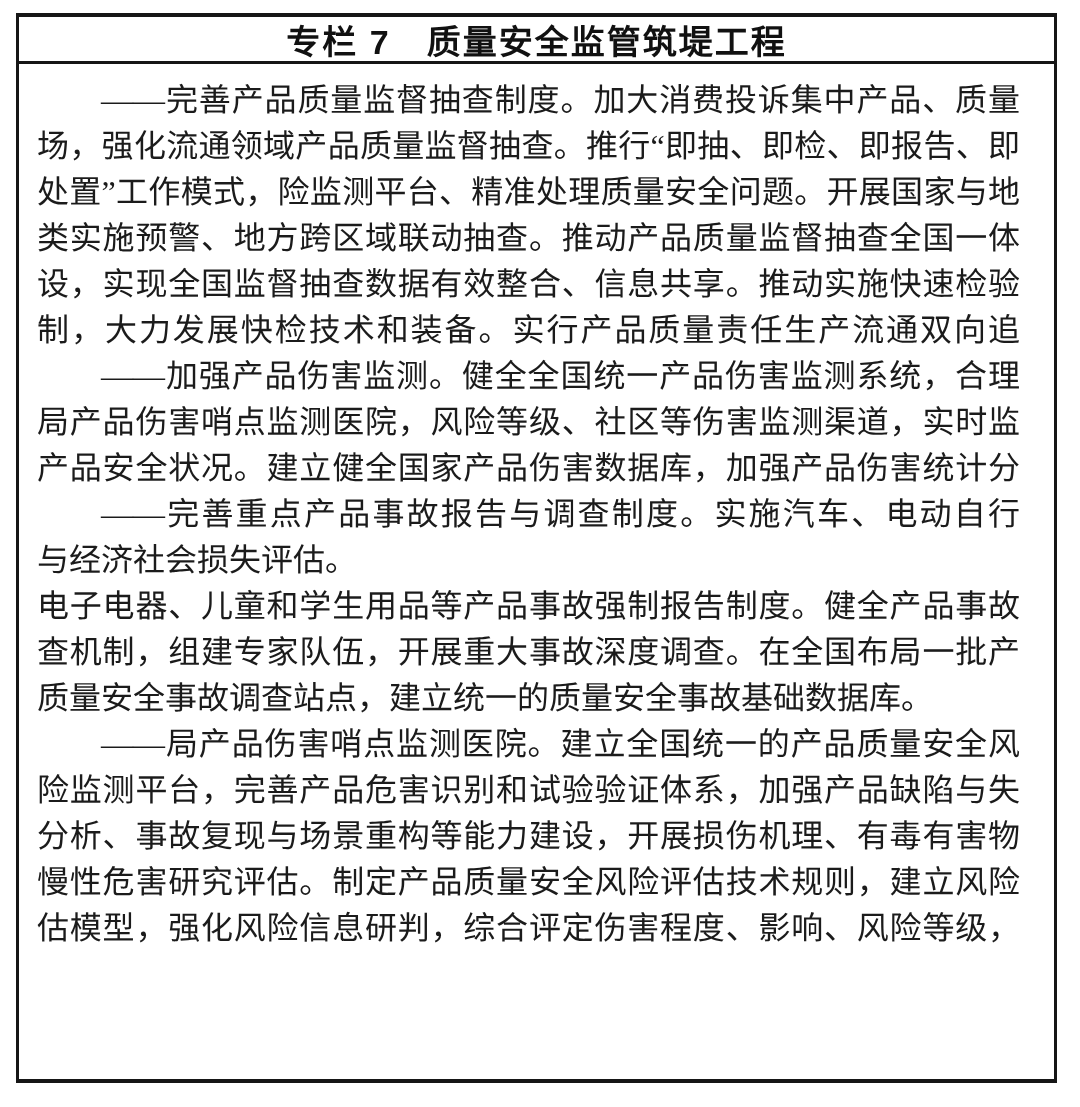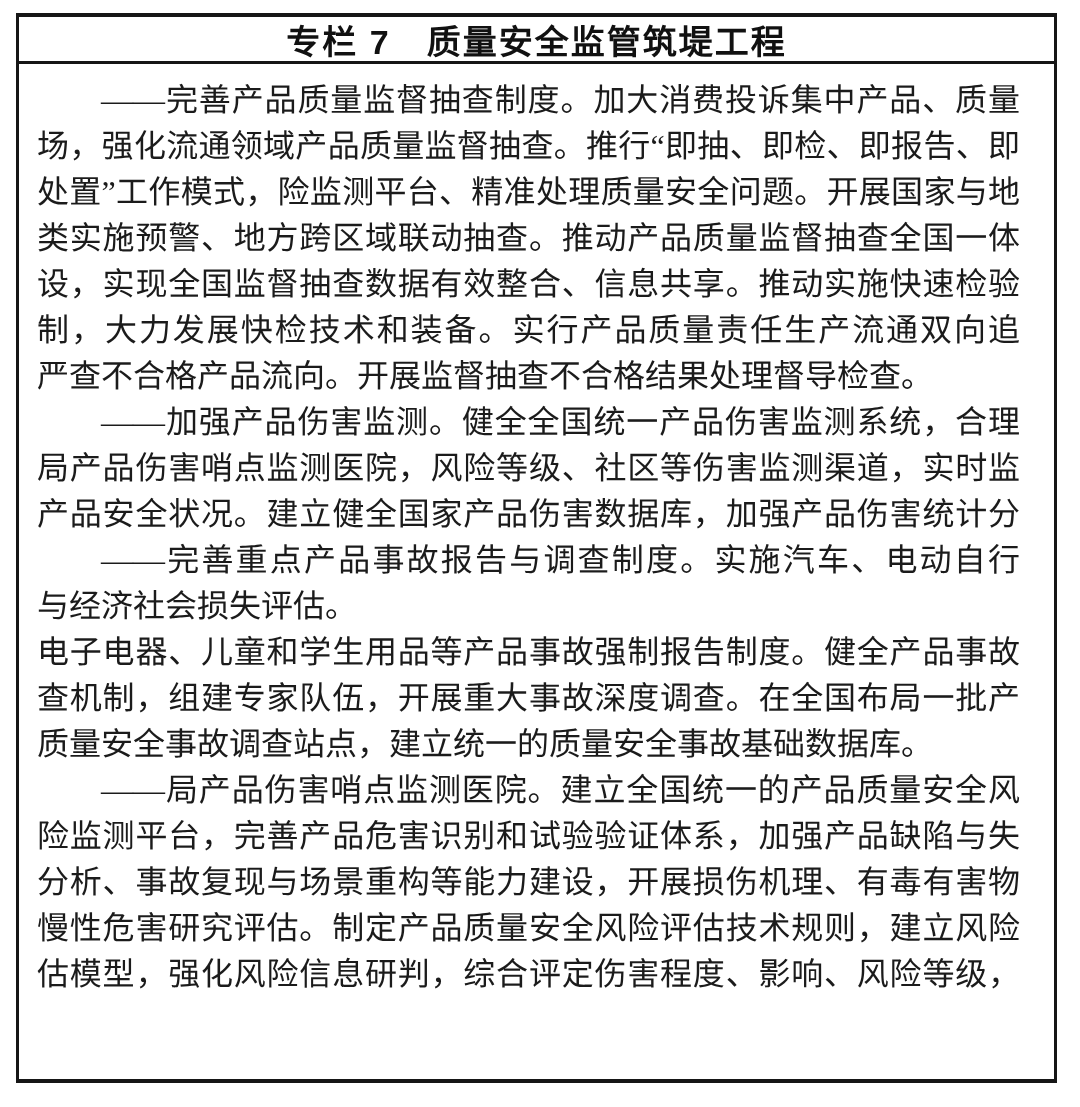--- a/index.html
+++ b/index.html
@@ -68,21 +68,20 @@
     <div class="box-title">
       <span>专栏 7　质量安全监管筑堤工程</span>
     </div>
     <div class="box-body">
         <div class="text-line first-line">——完善产品质量监督抽查制度。加大消费投诉集中产品、质量问</div>
         <div class="text-line">场，强化流通领域产品质量监督抽查。推行“即抽、即检、即报告、即</div>
         <div class="text-line">处置”工作模式，险监测平台、精准处理质量安全问题。开展国家与地方</div>
         <div class="text-line">类实施预警、地方跨区域联动抽查。推动产品质量监督抽查全国一体化建</div>
         <div class="text-line">设，实现全国监督抽查数据有效整合、信息共享。推动实施快速检验机</div>
         <div class="text-line">制，大力发展快检技术和装备。实行产品质量责任生产流通双向追查，</div>
-        <div class="text-line last-line">严查不合格产品流向。开展监督抽查不合格结果处理督导检查。</div>
         <div class="text-line first-line">——加强产品伤害监测。健全全国统一产品伤害监测系统，合理布</div>
         <div class="text-line">局产品伤害哨点监测医院，风险等级、社区等伤害监测渠道，实时监测</div>
         <div class="text-line">产品安全状况。建立健全国家产品伤害数据库，加强产品伤害统计分析</div>
         <div class="text-line first-line">——完善重点产品事故报告与调查制度。实施汽车、电动自行车、</div>
         <div class="text-line last-line">与经济社会损失评估。</div>
         <div class="text-line">电子电器、儿童和学生用品等产品事故强制报告制度。健全产品事故调</div>
         <div class="text-line">查机制，组建专家队伍，开展重大事故深度调查。在全国布局一批产品</div>
         <div class="text-line last-line">质量安全事故调查站点，建立统一的质量安全事故基础数据库。</div>
         <div class="text-line first-line">——局产品伤害哨点监测医院。建立全国统一的产品质量安全风</div>
         <div class="text-line">险监测平台，完善产品危害识别和试验验证体系，加强产品缺陷与失效</div>

